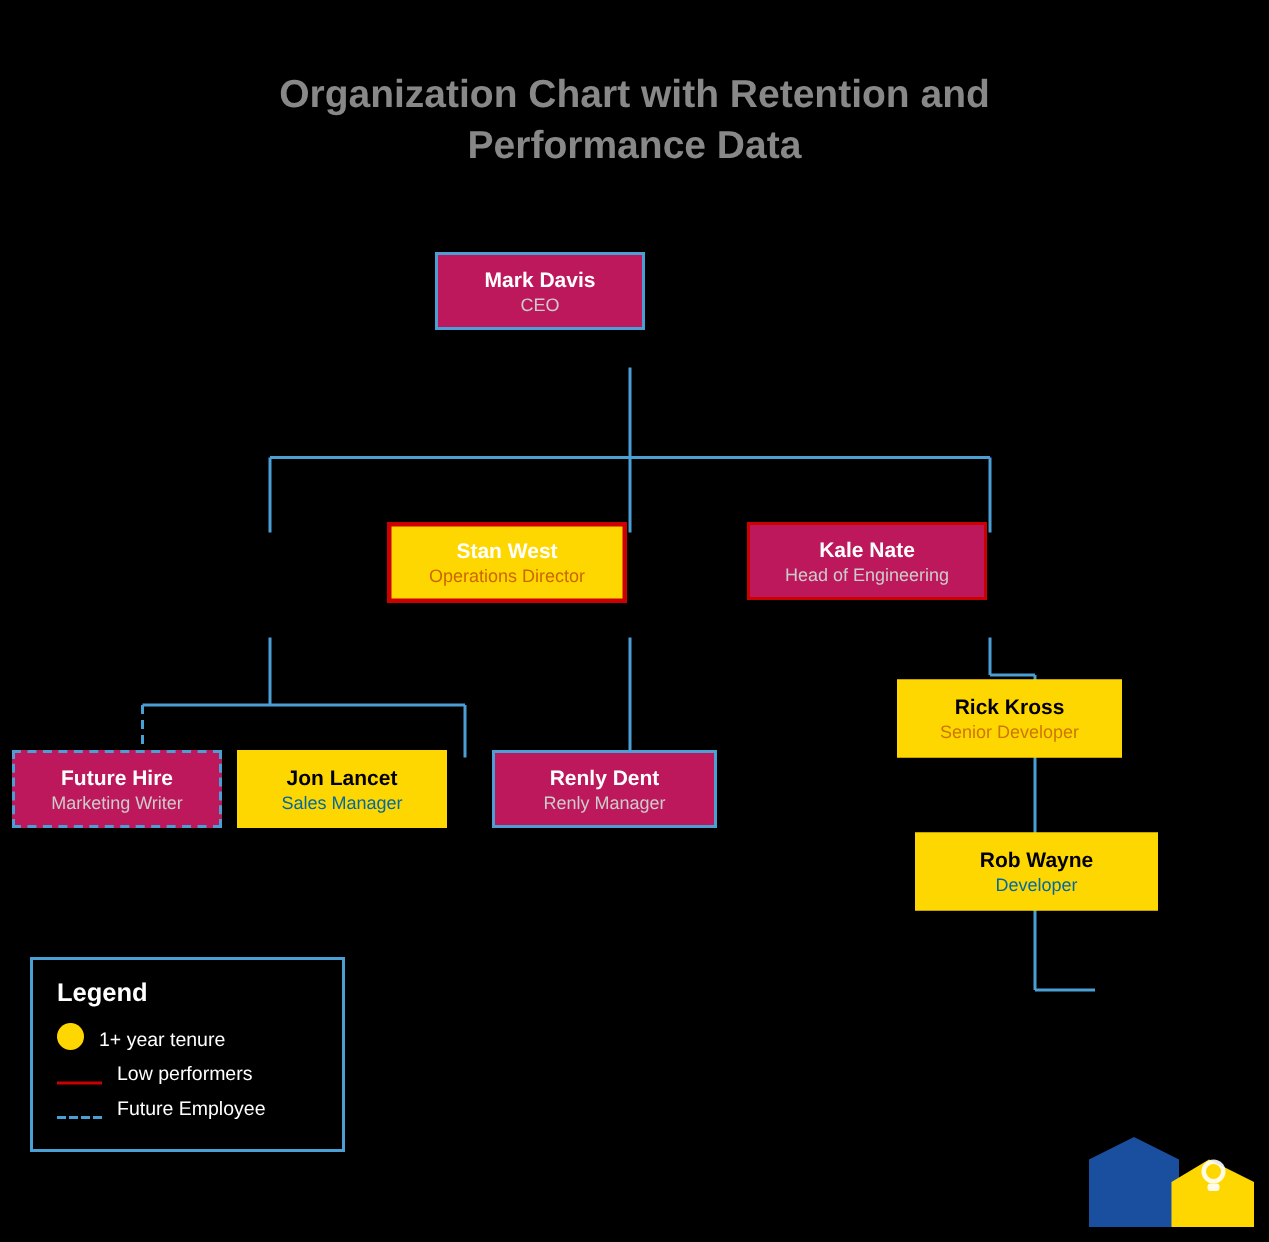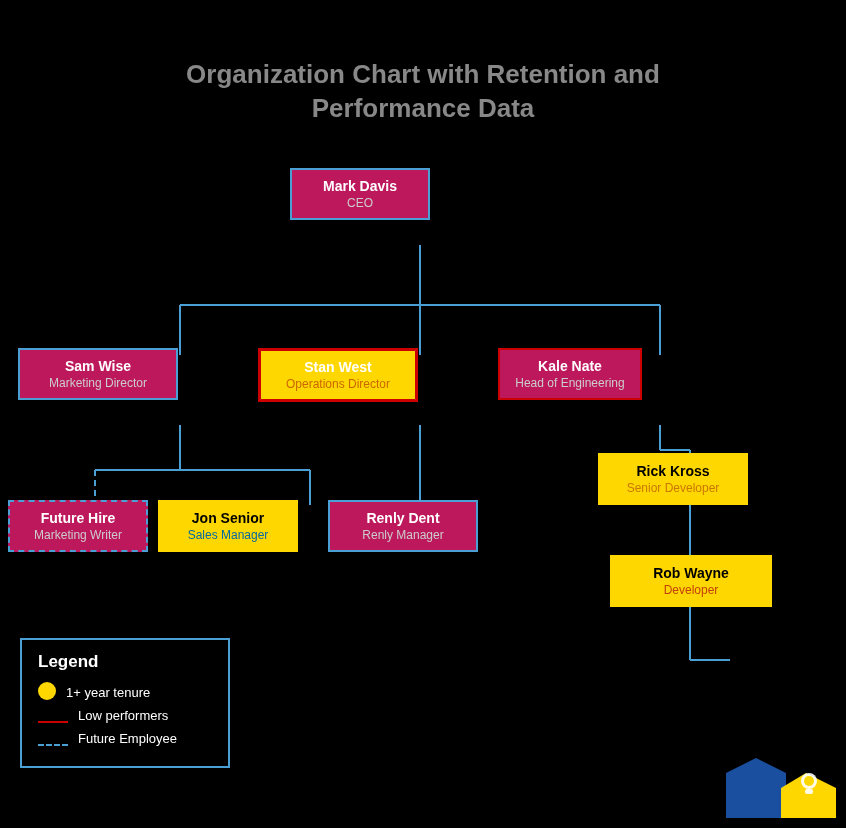--- a/index.html
+++ b/index.html
@@ -15,21 +15,21 @@
       background: #000;
       width: 846px;
       height: 828px;
       position: relative;
     }
     .title {
       color: #888;
       font-size: 26px;
       font-weight: bold;
       text-align: center;
-      padding-top: 58px;
+      padding-top: 46px;
       line-height: 1.3;
       width: 660px;
       margin: 0 auto;
     }
     
     .node {
       position: absolute;
       border: 2px solid #4a9fd4;
       background: #be185d;
       color: #fff;
@@ -165,58 +165,54 @@
     <line x1="610" y1="430" x2="650" y2="430" stroke="#4a9fd4" stroke-width="2"></line>
 
     <line x1="610" y1="520" x2="650" y2="520" stroke="#4a9fd4" stroke-width="2"></line>
   </svg>
 
   <div class="node" style="position:absolute; left:290px; top:168px; width:140px;">
     <div class="node-name">Mark Davis</div>
     <div class="node-title">CEO</div>
   </div>
 
-  <div class="node" style="position:absolute; left:18px; top:348px; width:160px;">
-    <div class="node-name">Sam Wise</div>
-    <div class="node-title">Marketing Director</div>
-  </div>
 
   <div class="node yellow-bg red-border" style="position:absolute; left:258px; top:348px; width:160px; border:3px solid #cc0000;">
     <div class="node-name">Stan West</div>
     <div class="node-title" style="color:#cc6600;">Operations Director</div>
   </div>
 
-  <div class="node red-border" style="position:absolute; left:498px; top:348px; width:144px; border:2px solid #cc0000;">
+  <div class="node red-border" style="position:absolute; left:498px; top:348px; width:160px; border:2px solid #cc0000;">
     <div class="node-name">Kale Nate</div>
     <div class="node-title">Head of Engineering</div>
   </div>
 
   <div class="node dashed-border" style="position:absolute; left:8px; top:500px; width:140px;">
     <div class="node-name">Future Hire</div>
     <div class="node-title">Marketing Writer</div>
   </div>
 
   <div class="node yellow-bg" style="position:absolute; left:158px; top:500px; width:140px;">
-    <div class="node-name">Jon Senior</div>
+    <div class="node-name">Jon Lancet</div>
     <div class="node-title" style="color:#0369a1;">Sales Manager</div>
   </div>
 
   <div class="node" style="position:absolute; left:328px; top:500px; width:150px;">
     <div class="node-name">Renly Dent</div>
     <div class="node-title">Renly Manager</div>
   </div>
 
   <div class="node yellow-bg" style="position:absolute; left:598px; top:453px; width:150px;">
     <div class="node-name">Rick Kross</div>
     <div class="node-title" style="color:#cc7700;">Senior Developer</div>
   </div>
 
   <div class="node yellow-bg" style="position:absolute; left:598px; top:555px; width:162px;margin-left:12px;">
     <div class="node-name">Rob Wayne</div>
-    <div class="node-title" style="color:#c2410c;">Developer</div>
+    <div class="node-title" style="color:#0369a1;">Developer</div>
   </div>
 
 
   <div class="legend">
     <div class="legend-title">Legend</div>
     <div class="legend-item">
       <div class="legend-dot"></div>
       <span>1+ year tenure</span>
     </div>
     <div class="legend-item">

